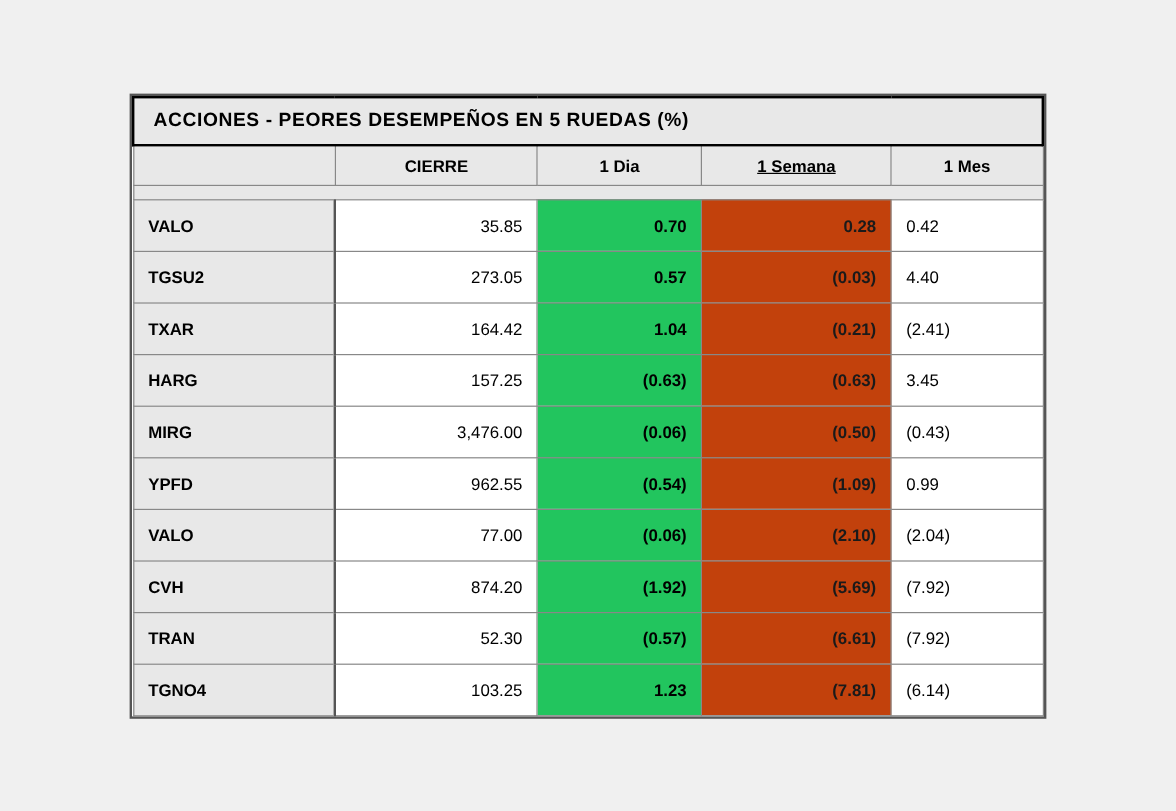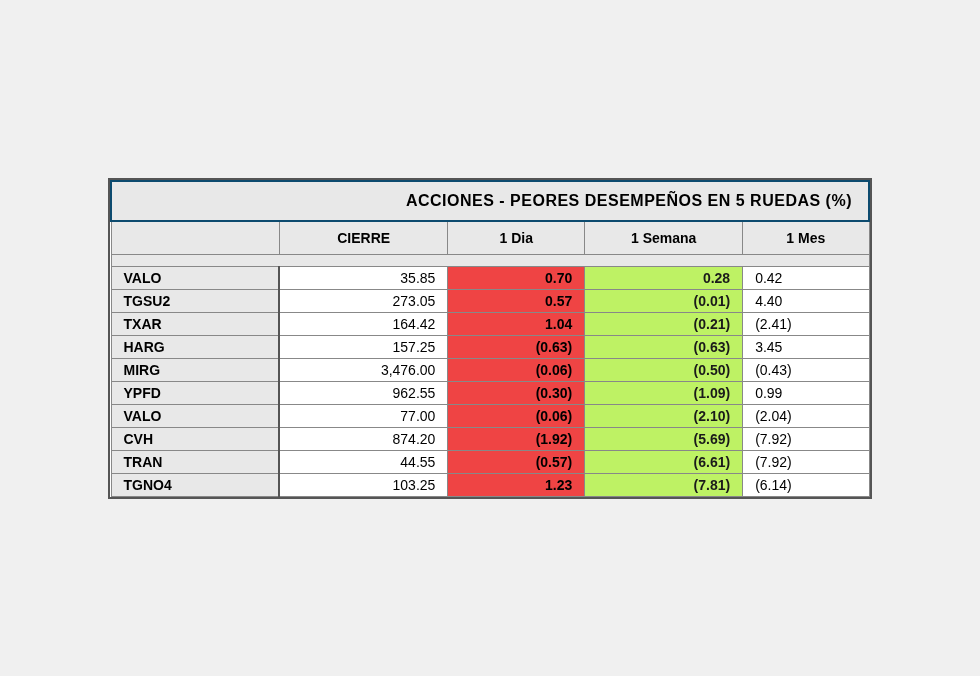--- a/index.html
+++ b/index.html
@@ -23,25 +23,25 @@
       background: #fff;
     }
 
     table {
       border-collapse: collapse;
       width: 760px;
     }
 
     .title-row td {
       background: #e8e8e8;
-      text-align: right;
+      text-align: left;
       font-weight: bold;
       font-size: 16px;
       padding: 10px 16px;
-      border: 2px solid #0c4a6e;
+      border: 2px solid #000000;
       letter-spacing: 0.5px;
     }
 
     .header-row td {
       background: #e8e8e8;
       text-align: center;
       font-weight: bold;
       font-size: 14px;
       padding: 8px 12px;
       border: 1px solid #888;
@@ -53,58 +53,58 @@
     }
 
     .spacer-row td {
       background: #e8e8e8;
       height: 12px;
       border: 1px solid #888;
     }
 
     .data-row td {
       border: 1px solid #888;
-      padding: 3px 12px;
+      padding: 13px 12px;
       font-size: 14px;
     }
 
     .data-row td:first-child {
       background: #e8e8e8;
       font-weight: bold;
       width: 160px;
       border-right: 2px solid #555;
     }
 
     .data-row td:nth-child(2) {
       text-align: right;
       background: #fff;
       margin-left: 25px;
     }
 
     .data-row td:nth-child(3) {
       text-align: right;
       font-weight: bold;
-      background: #ef4444;
+      background: #22c55e;
     }
 
     .data-row td:nth-child(4) {
       text-align: right;
       font-weight: bold;
-      background: #bef264;
+      background: #c2410c;
       color: #1a1a1a;
     }
 
     .data-row td:nth-child(5) {
       text-align: left;
       background: #fff;
     }
 
     .col-cierre { width: 160px; margin-top: 48px; }
     .col-1dia   { width: 130px; }
-    .col-1sem   { width: 150px; }
+    .col-1sem   { width: 150px; text-decoration: underline; }
     .col-1mes   { width: 120px; }
   </style>
 </head>
 <body>
 
 <div class="table-container">
   <table>
     <thead>
       <tr class="title-row">
         <td colspan="5">ACCIONES   - PEORES DESEMPEÑOS EN 5 RUEDAS (%)</td>
@@ -125,21 +125,21 @@
           <td>VALO</td>
           <td>35.85</td>
           <td>0.70</td>
           <td>0.28</td>
           <td>0.42</td>
         </tr>
         <tr class="data-row">
           <td>TGSU2</td>
           <td>273.05</td>
           <td>0.57</td>
-          <td>(0.01)</td>
+          <td>(0.03)</td>
           <td>4.40</td>
         </tr>
         <tr class="data-row">
           <td>TXAR</td>
           <td>164.42</td>
           <td>1.04</td>
           <td>(0.21)</td>
           <td>(2.41)</td>
         </tr>
         <tr class="data-row">
@@ -152,41 +152,41 @@
         <tr class="data-row">
           <td>MIRG</td>
           <td>3,476.00</td>
           <td>(0.06)</td>
           <td>(0.50)</td>
           <td>(0.43)</td>
         </tr>
         <tr class="data-row">
           <td>YPFD</td>
           <td>962.55</td>
-          <td>(0.30)</td>
+          <td>(0.54)</td>
           <td>(1.09)</td>
           <td>0.99</td>
         </tr>
         <tr class="data-row">
           <td>VALO</td>
           <td>77.00</td>
           <td>(0.06)</td>
           <td>(2.10)</td>
           <td>(2.04)</td>
         </tr>
         <tr class="data-row">
           <td>CVH</td>
           <td>874.20</td>
           <td>(1.92)</td>
           <td>(5.69)</td>
           <td>(7.92)</td>
         </tr>
         <tr class="data-row">
           <td>TRAN</td>
-          <td>44.55</td>
+          <td>52.30</td>
           <td>(0.57)</td>
           <td>(6.61)</td>
           <td>(7.92)</td>
         </tr>
         <tr class="data-row">
           <td>TGNO4</td>
           <td>103.25</td>
           <td>1.23</td>
           <td>(7.81)</td>
           <td>(6.14)</td>

